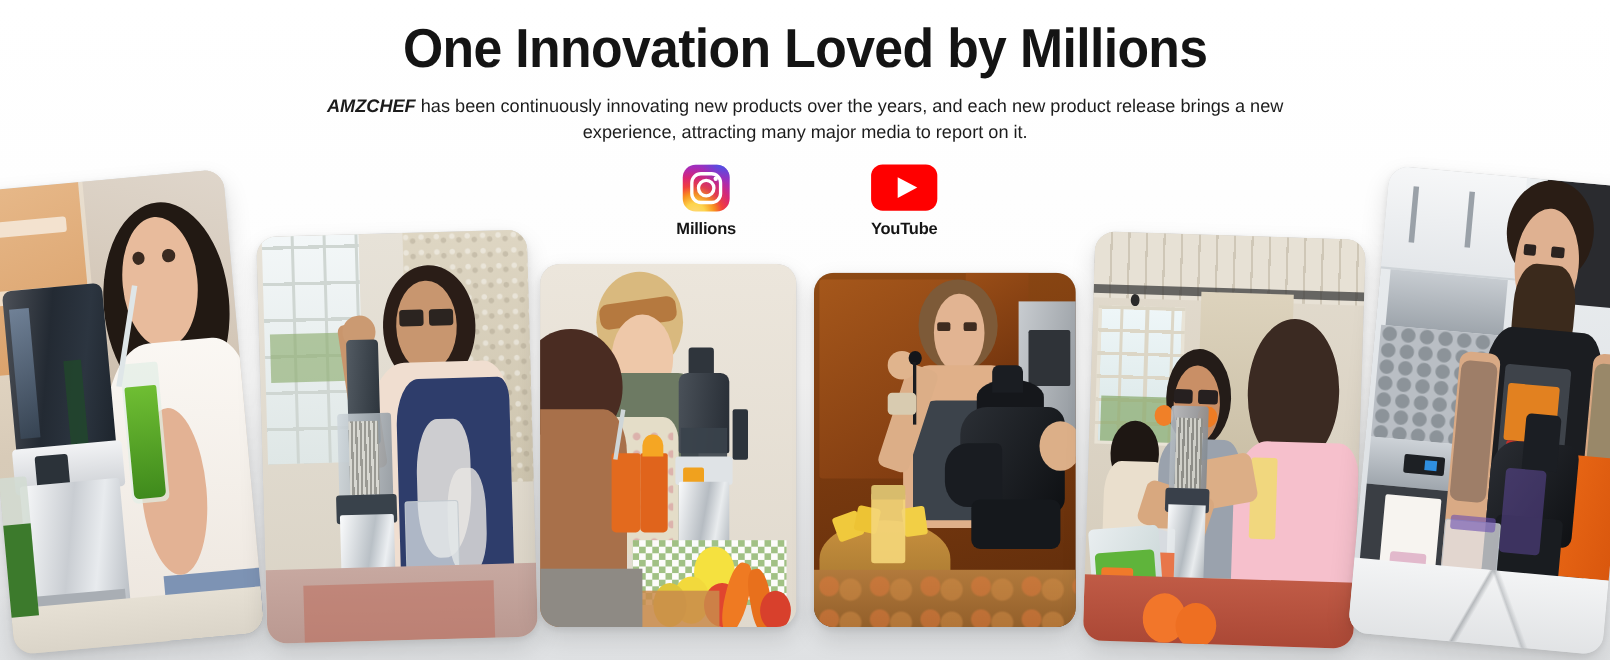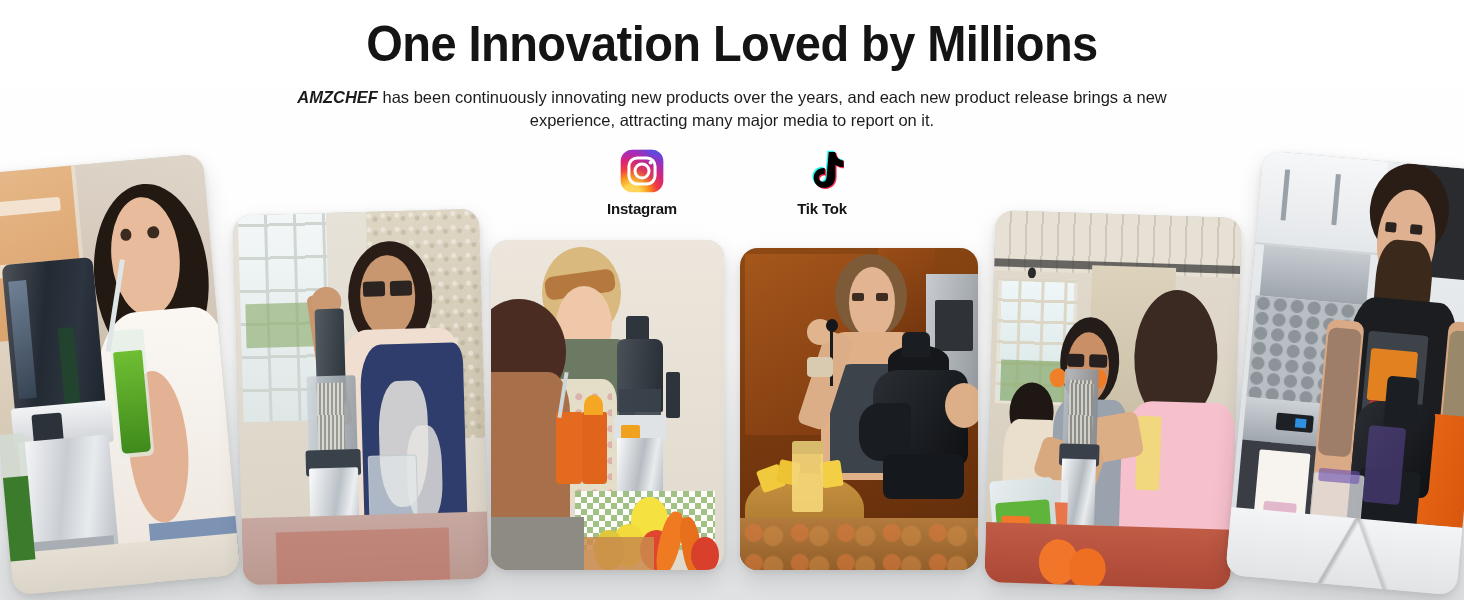--- a/index.html
+++ b/index.html
@@ -156,34 +156,33 @@
                 <stop offset="1" stop-color="#7b31c8" stop-opacity="0"></stop>
               </radialGradient>
             </defs>
             <rect x="1" y="1" width="62" height="62" rx="17" fill="url(#igGrad)"></rect>
             <rect x="1" y="1" width="62" height="62" rx="17" fill="url(#igGrad2)"></rect>
             <rect x="13" y="13" width="38" height="38" rx="12" fill="none" stroke="#ffffff" stroke-width="4.4"></rect>
             <circle cx="32" cy="32" r="10.2" fill="none" stroke="#ffffff" stroke-width="4.4"></circle>
             <circle cx="44.6" cy="19.6" r="2.9" fill="#ffffff"></circle>
           </svg>
         </span>
-        <span class="social-label">Instagram</span>
-      </div>
-
+        <span class="social-label">Millions</span>
+      </div>
 
       <div class="social">
-        <span class="tt-wrap">
-          <svg class="ic" viewBox="0 0 48 52" width="44" height="46" aria-hidden="true">
-            <path d="M30.2 2 h7.4 c0.7 5.6 4.0 9.2 9.4 9.6 v7.5 c-3.4 0.3 -6.4 -0.7 -9.3 -2.6 v12.9 c0 7.7 -5.3 13.2 -12.5 13.2 -6.9 0 -12.0 -5.0 -12.0 -11.5 0 -6.8 5.6 -11.6 12.5 -11.0 v7.5 c-0.8 -0.3 -1.7 -0.4 -2.6 -0.3 -2.5 0.3 -4.3 2.2 -4.1 4.6 0.2 2.3 2.1 4.0 4.5 3.9 2.5 -0.1 4.2 -2.1 4.2 -4.8 Z" fill="#25f4ee"></path>
-            <path d="M33.0 4.6 h7.4 c0.7 5.6 4.0 9.2 9.4 9.6 v7.5 c-3.4 0.3 -6.4 -0.7 -9.3 -2.6 v12.9 c0 7.7 -5.3 13.2 -12.5 13.2 -6.9 0 -12.0 -5.0 -12.0 -11.5 0 -6.8 5.6 -11.6 12.5 -11.0 v7.5 c-0.8 -0.3 -1.7 -0.4 -2.6 -0.3 -2.5 0.3 -4.3 2.2 -4.1 4.6 0.2 2.3 2.1 4.0 4.5 3.9 2.5 -0.1 4.2 -2.1 4.2 -4.8 Z" fill="#fe2c55"></path>
-            <path d="M31.6 3.3 h7.4 c0.7 5.6 4.0 9.2 9.4 9.6 v7.5 c-3.4 0.3 -6.4 -0.7 -9.3 -2.6 v12.9 c0 7.7 -5.3 13.2 -12.5 13.2 -6.9 0 -12.0 -5.0 -12.0 -11.5 0 -6.8 5.6 -11.6 12.5 -11.0 v7.5 c-0.8 -0.3 -1.7 -0.4 -2.6 -0.3 -2.5 0.3 -4.3 2.2 -4.1 4.6 0.2 2.3 2.1 4.0 4.5 3.9 2.5 -0.1 4.2 -2.1 4.2 -4.8 Z" fill="#000000"></path>
+        <span class="yt-wrap">
+          <svg class="ic" viewBox="0 0 64 45" width="62" height="43" aria-hidden="true">
+            <rect x="0.5" y="0.5" width="63" height="44" rx="11" fill="#ff0000"></rect>
+            <path d="M25.8 12.6 L44.4 22.5 L25.8 32.4 Z" fill="#ffffff"></path>
           </svg>
         </span>
-        <span class="social-label">Tik Tok</span>
-      </div>
+        <span class="social-label">YouTube</span>
+      </div>
+
 
     </div>
   </div>
 
   <div class="cards">
 
     <div class="card" id="card-1" title="Woman in kitchen drinking green juice next to a silver and smoked-glass slow juicer" aria-label="Woman in kitchen drinking green juice next to a silver and smoked-glass slow juicer">
       <div class="photo">
         <div class="bg" style="background:linear-gradient(175deg,#e9dfd0 0%,#e3d6c4 30%,#d8cbb8 55%,#cfc6b6 100%)"></div>
 

